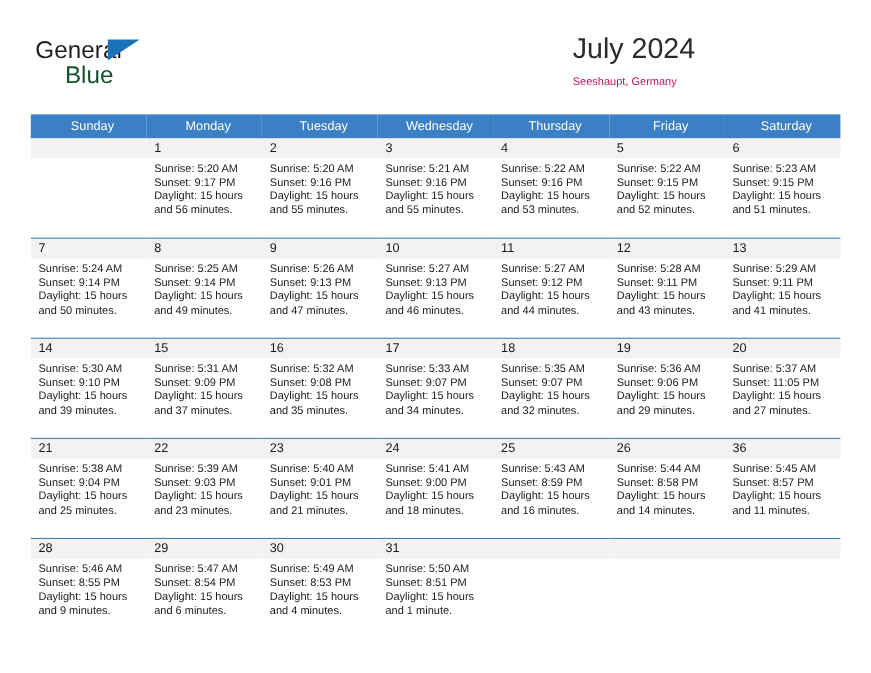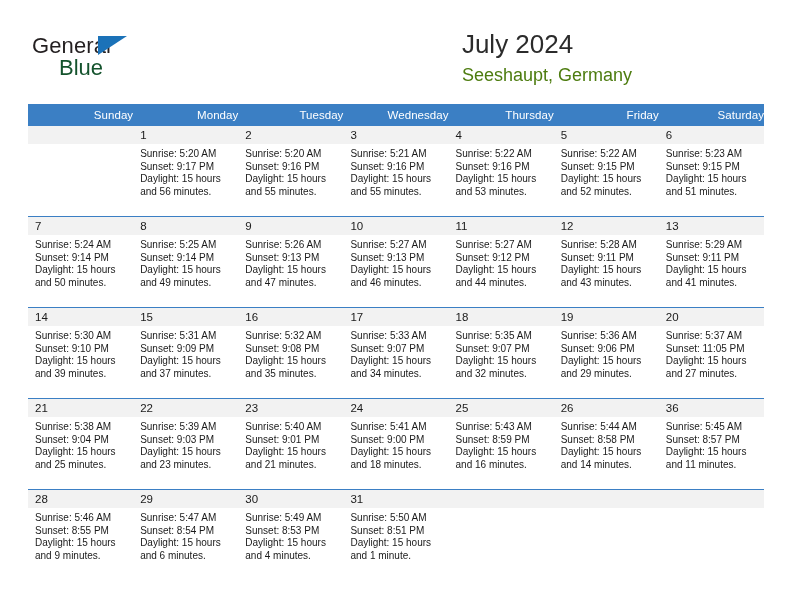--- a/index.html
+++ b/index.html
@@ -71,22 +71,22 @@
     top: 0;
     text-align: left;
   }
   .cal-title {
     font-size: 26px;
     color: #2b2b2b;
     line-height: 32px;
     white-space: nowrap;
   }
   .cal-subtitle {
-    font-size: 18px;
-    color: #4d7c0f;
+    font-size: 10px;
+    color: #be185d;
     line-height: 22px;
     margin-top: 4px;
     white-space: nowrap;
   }
 
   
   .calendar {
     position: absolute;
     left: 28px;
     top: 104px;
@@ -94,21 +94,21 @@
     border-collapse: collapse;
     table-layout: fixed;
   }
   .calendar col { width: 105.14px; }
 
   thead th {
     background: #3b7fc4;
     color: #ffffff;
     font-size: 11.5px;
     font-weight: normal;
-    text-align: right;
+    text-align: center;
     padding: 5px 0 5px 7px;
     height: 11px;
     vertical-align: middle;
     letter-spacing: 0.05px;
   }
 
   tbody td {
     vertical-align: top;
     padding: 0;
     height: 90px;

